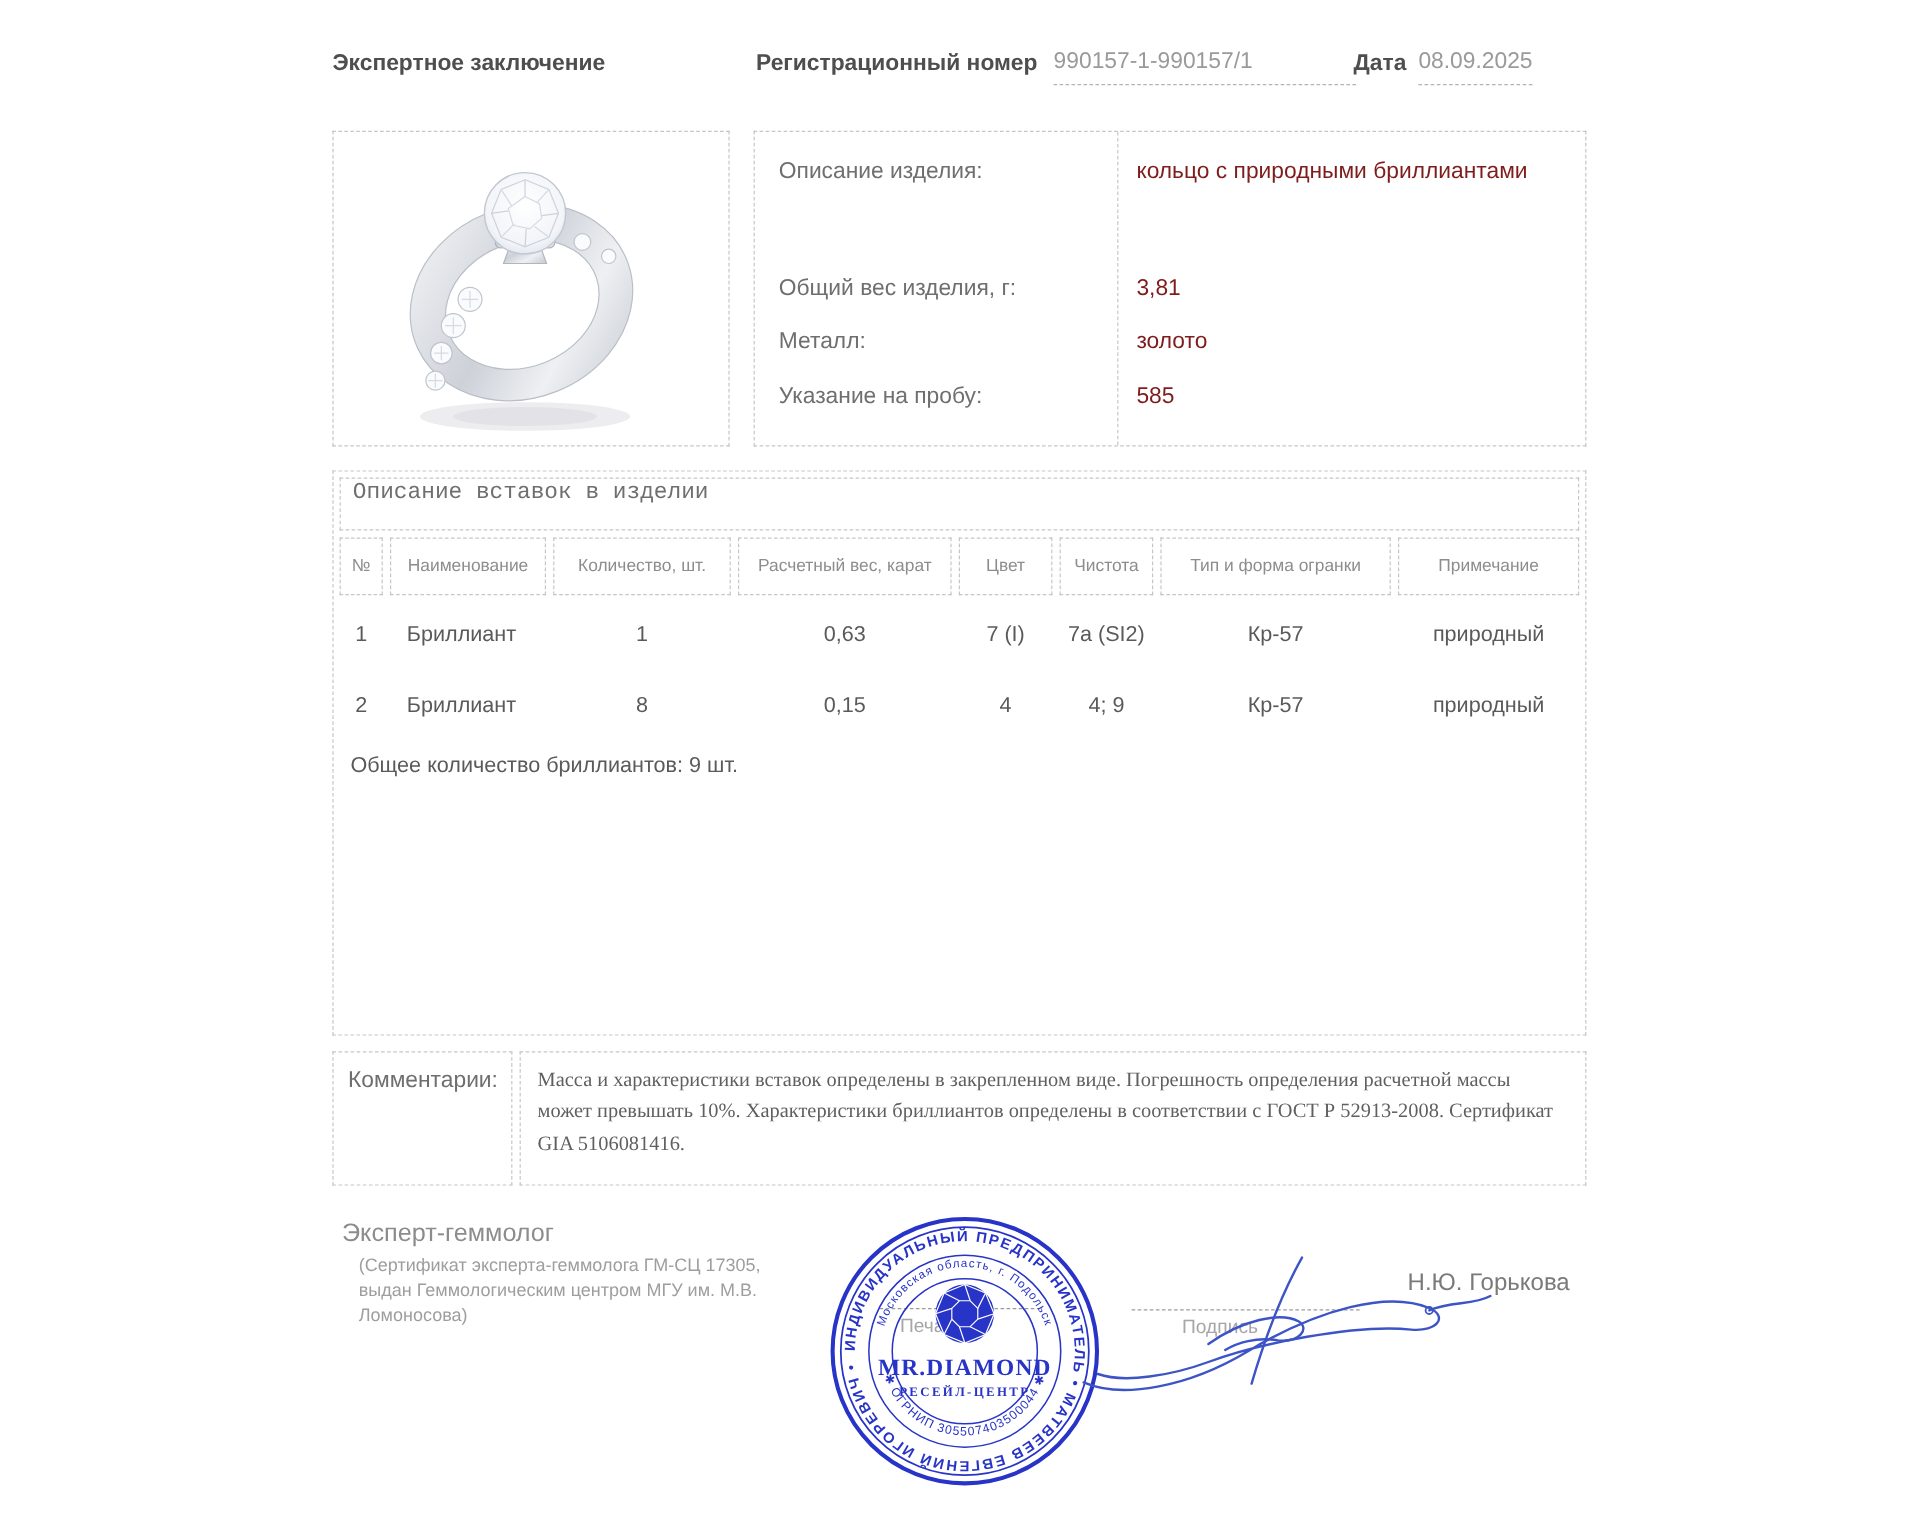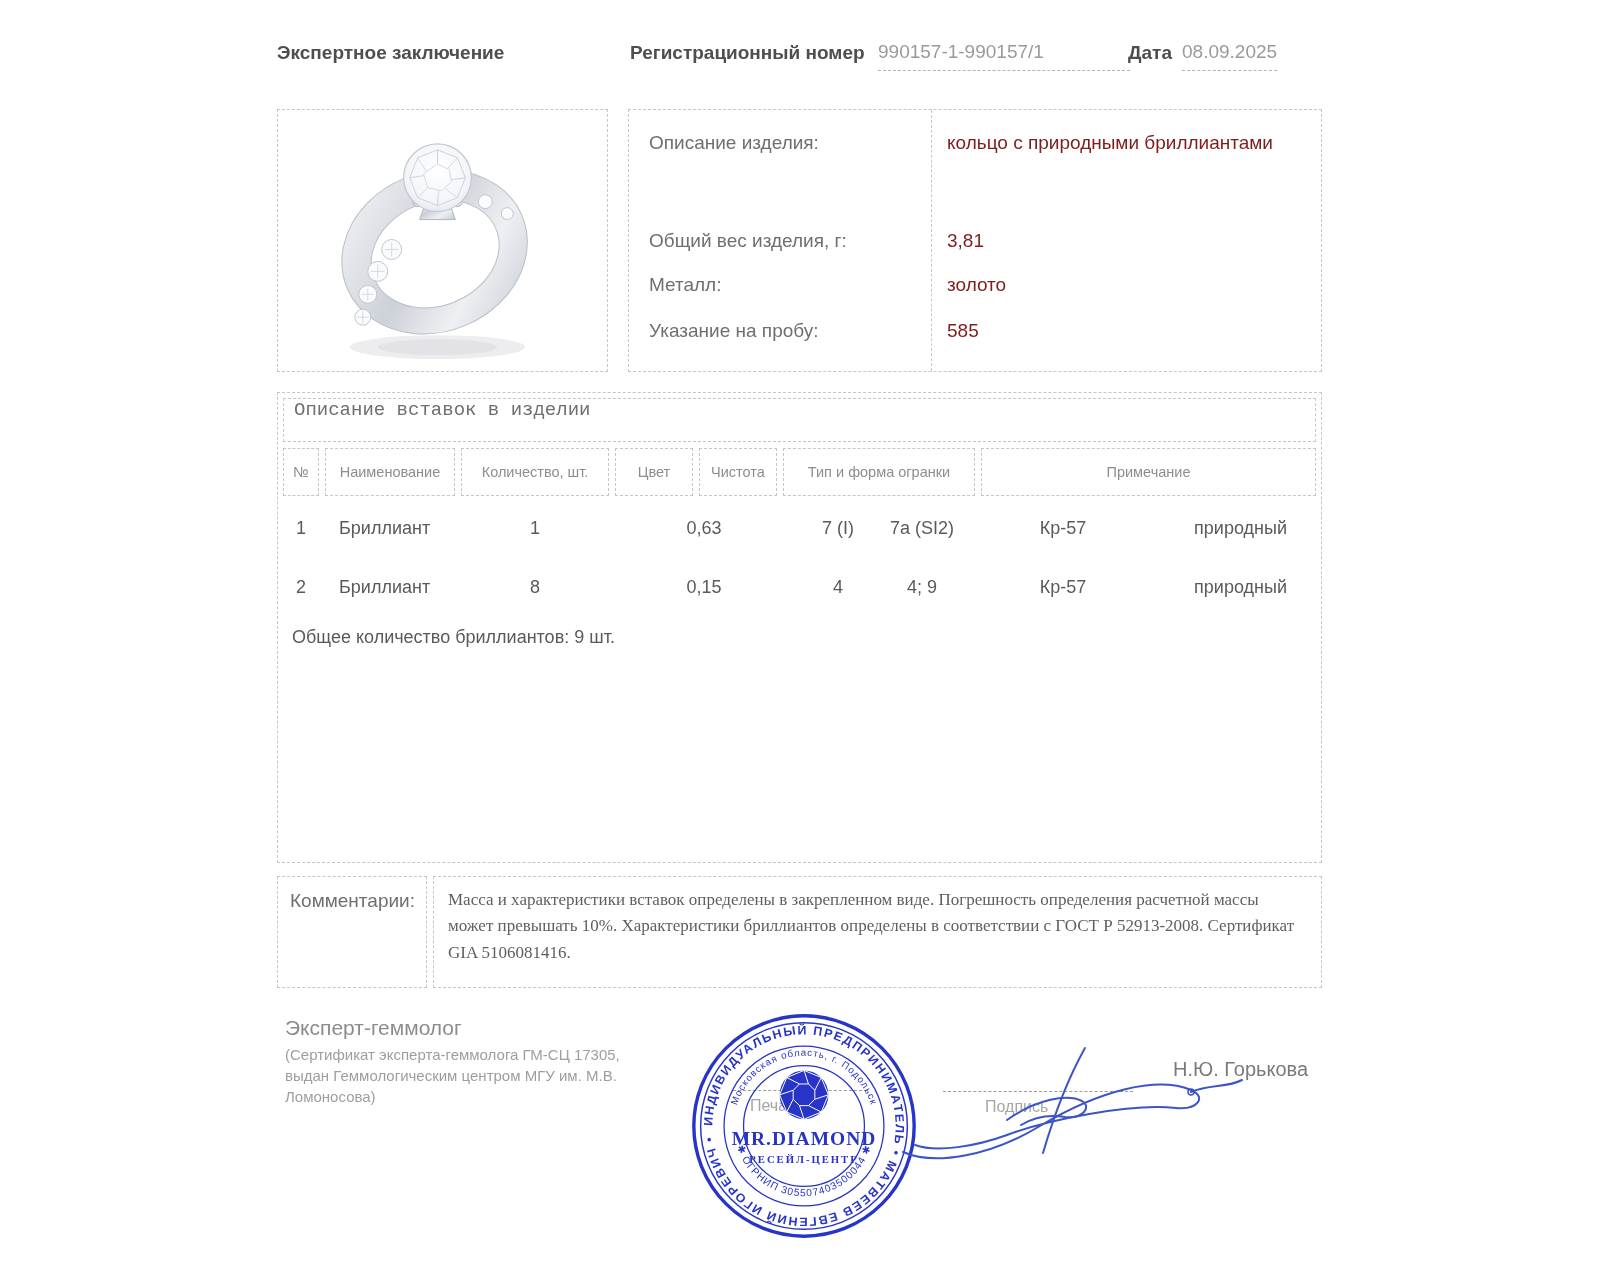--- a/index.html
+++ b/index.html
@@ -38,21 +38,21 @@
   .c0{width:36px;flex:none;} .c1{width:130px;flex:none;} .c2{width:148px;flex:none;}
   .c3{width:178px;flex:none;} .c4{width:78px;flex:none;} .c5{width:78px;flex:none;}
   .c6{width:192px;flex:none;} .c7{flex:1;}
 
   
   .comments-label { font-size:19px; color:#6f6f6f; }
   .comments-text { font-size:17px; color:#5f5f5f; line-height:1.55; }
 
   
   .expert-title { font-size:21px; color:#8c8c8c; }
-  .expert-note { font-size:15px; color:#9e9e9e; line-height:1.4; }
+  .expert-note { font-size:15px; color:#9e9e9e; line-height:1.4;margin-left:14px; }
   .placeholder-line { border-top:1px dashed #9b9b9b; }
   .placeholder-label { font-size:16px; color:#a6a6a6; }
   .expert-name { font-size:20px; color:#7a7a7a; }
 
   .z1{z-index:1;} .z2{z-index:2;} .z3{z-index:3;}
 </style>
 </head>
 <body>
 
 <div class="page">
@@ -139,20 +139,21 @@
   </div>
 
   <div class="abs dbox" style="left:277px; top:392px; width:1045px; height:471px; padding:5px;">
     <div class="dbox" style="height:44px; display:flex; align-items:flex-start; padding-left:10px;font-family:Liberation Mono, monospace;">
       <span class="section-title">Описание вставок в изделии</span>
     </div>
     <div class="thead-row" style="margin-top:6px;">
       <div class="th-cell c0">№</div>
       <div class="th-cell c1">Наименование</div>
       <div class="th-cell c2">Количество, шт.</div>
+      <div class="th-cell c3">Расчетный вес, карат</div>
       <div class="th-cell c4">Цвет</div>
       <div class="th-cell c5">Чистота</div>
       <div class="th-cell c6">Тип и форма огранки</div>
       <div class="th-cell c7">Примечание</div>
     </div>
     <div class="trow" style="margin-top:22px;">
       <div class="td-cell c0">1</div>
       <div class="td-cell c1 td-left">Бриллиант</div>
       <div class="td-cell c2">1</div>
       <div class="td-cell c3">0,63</div>

